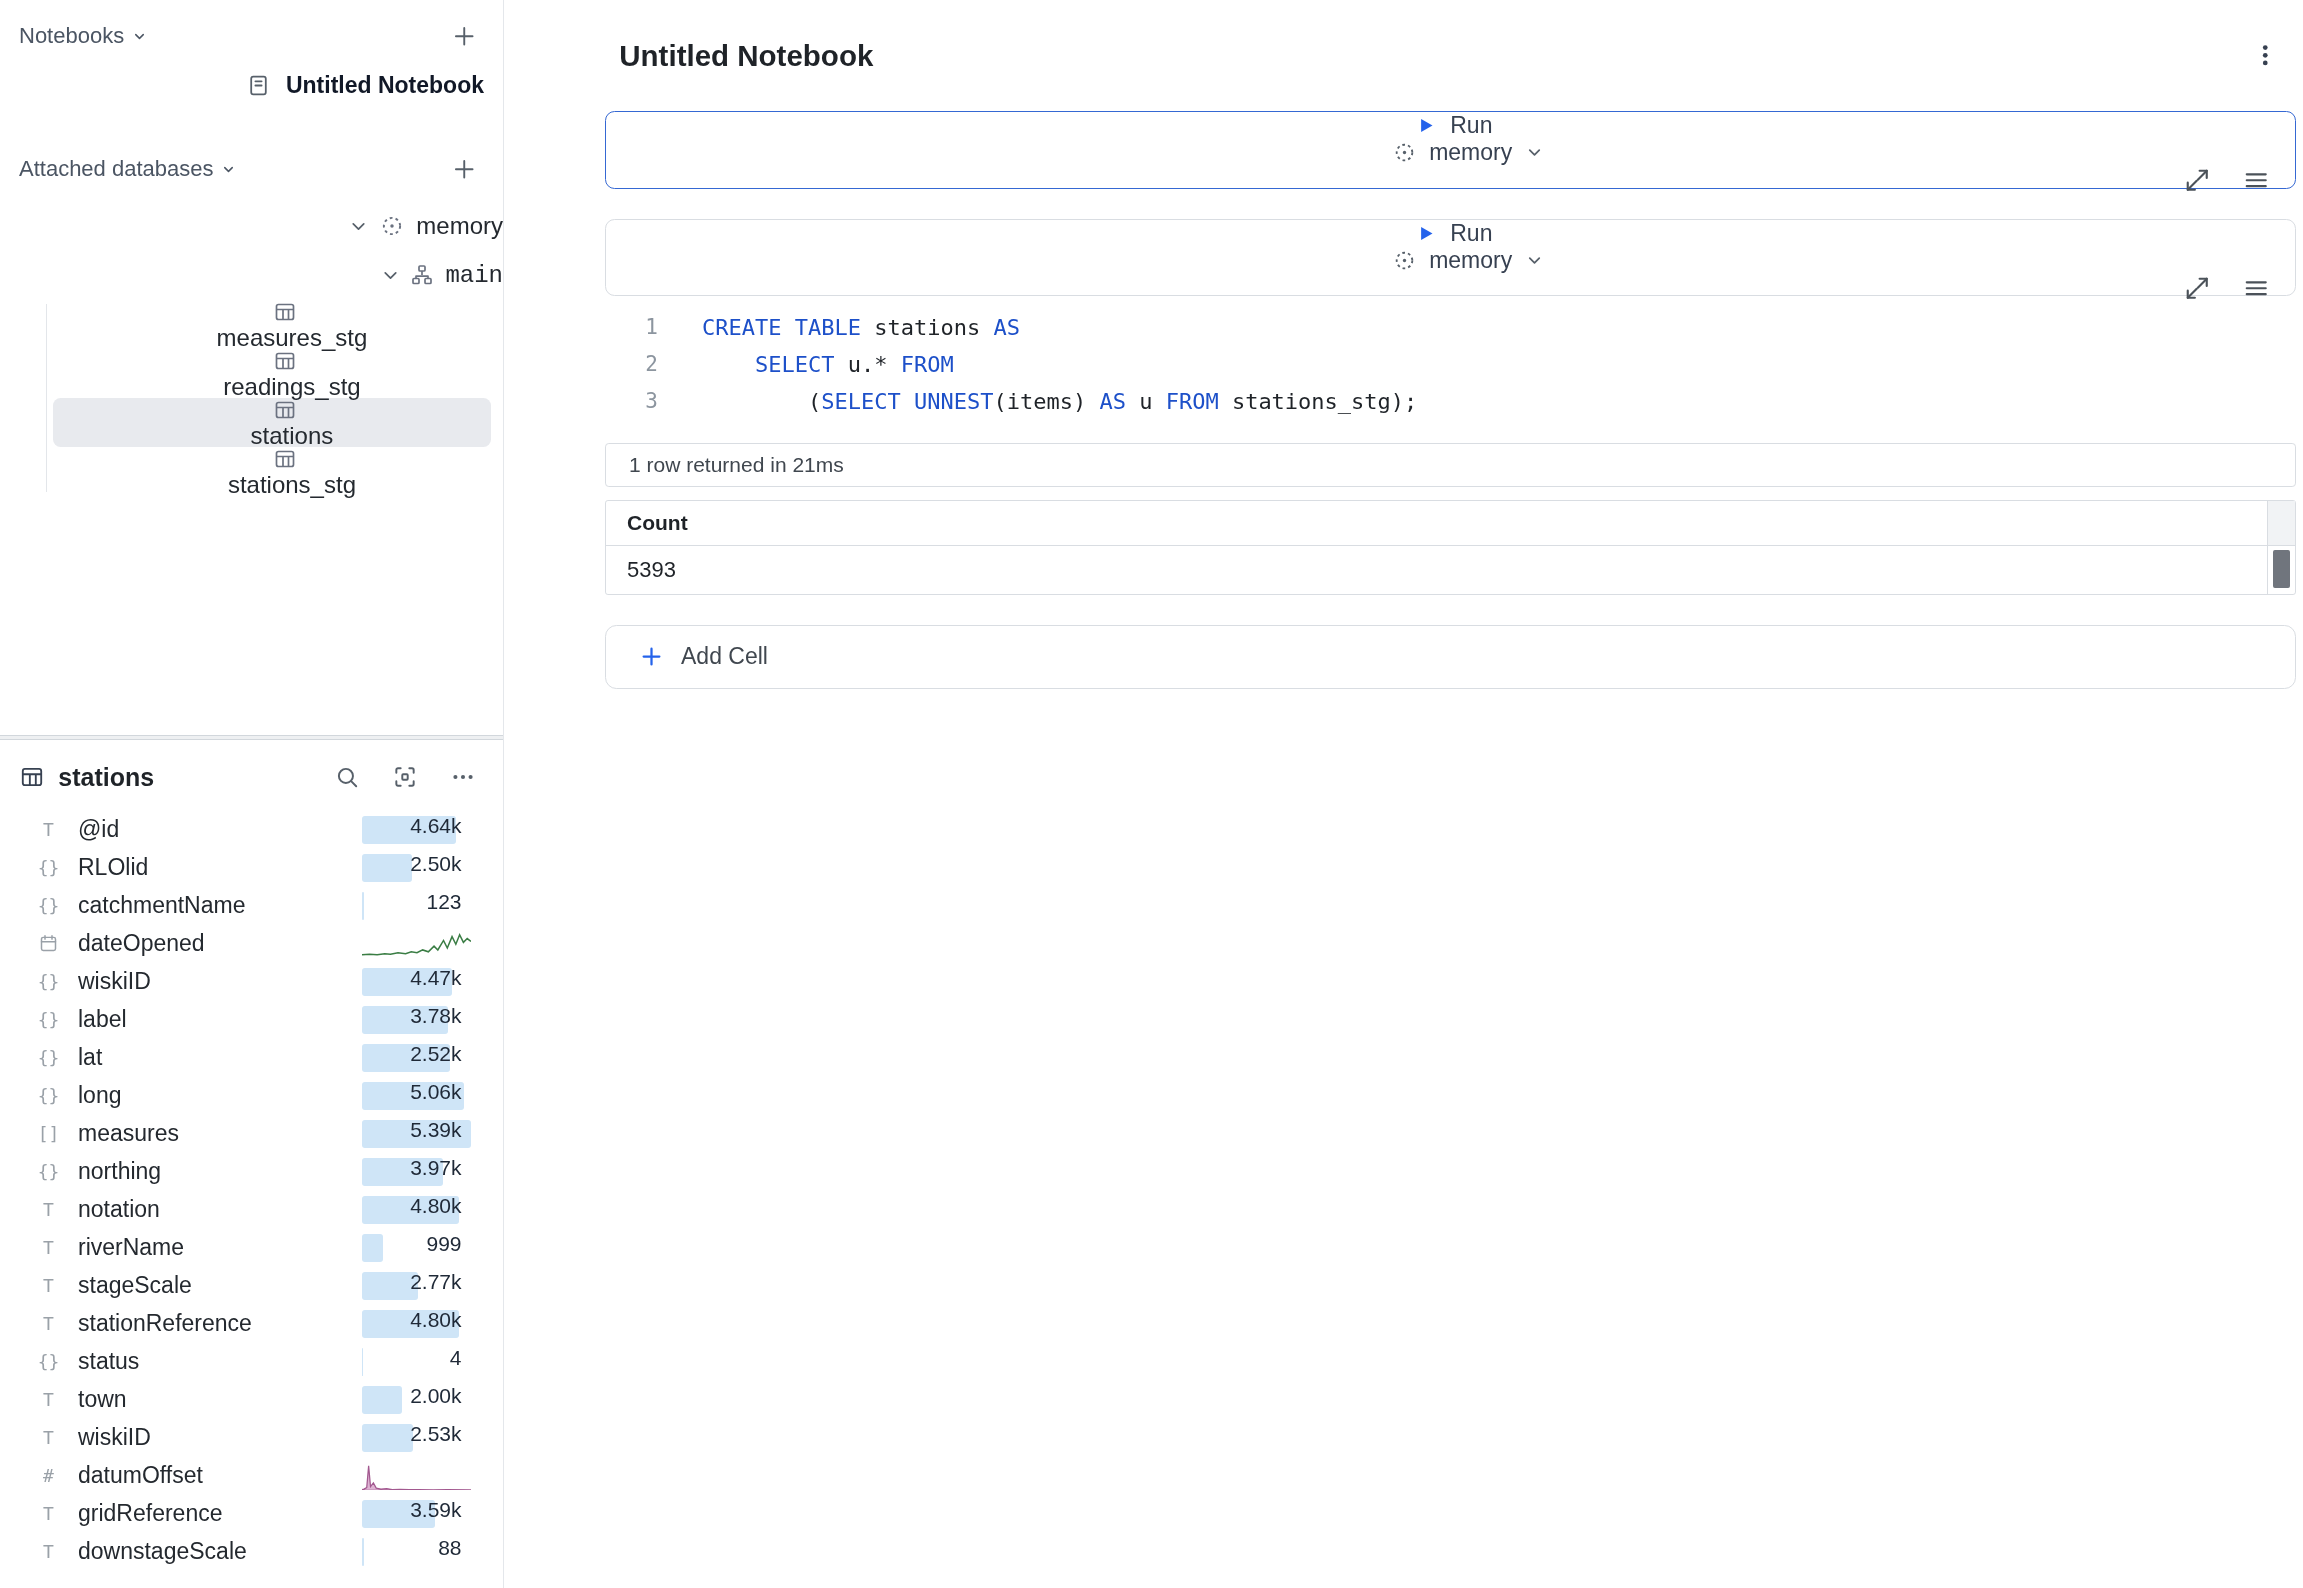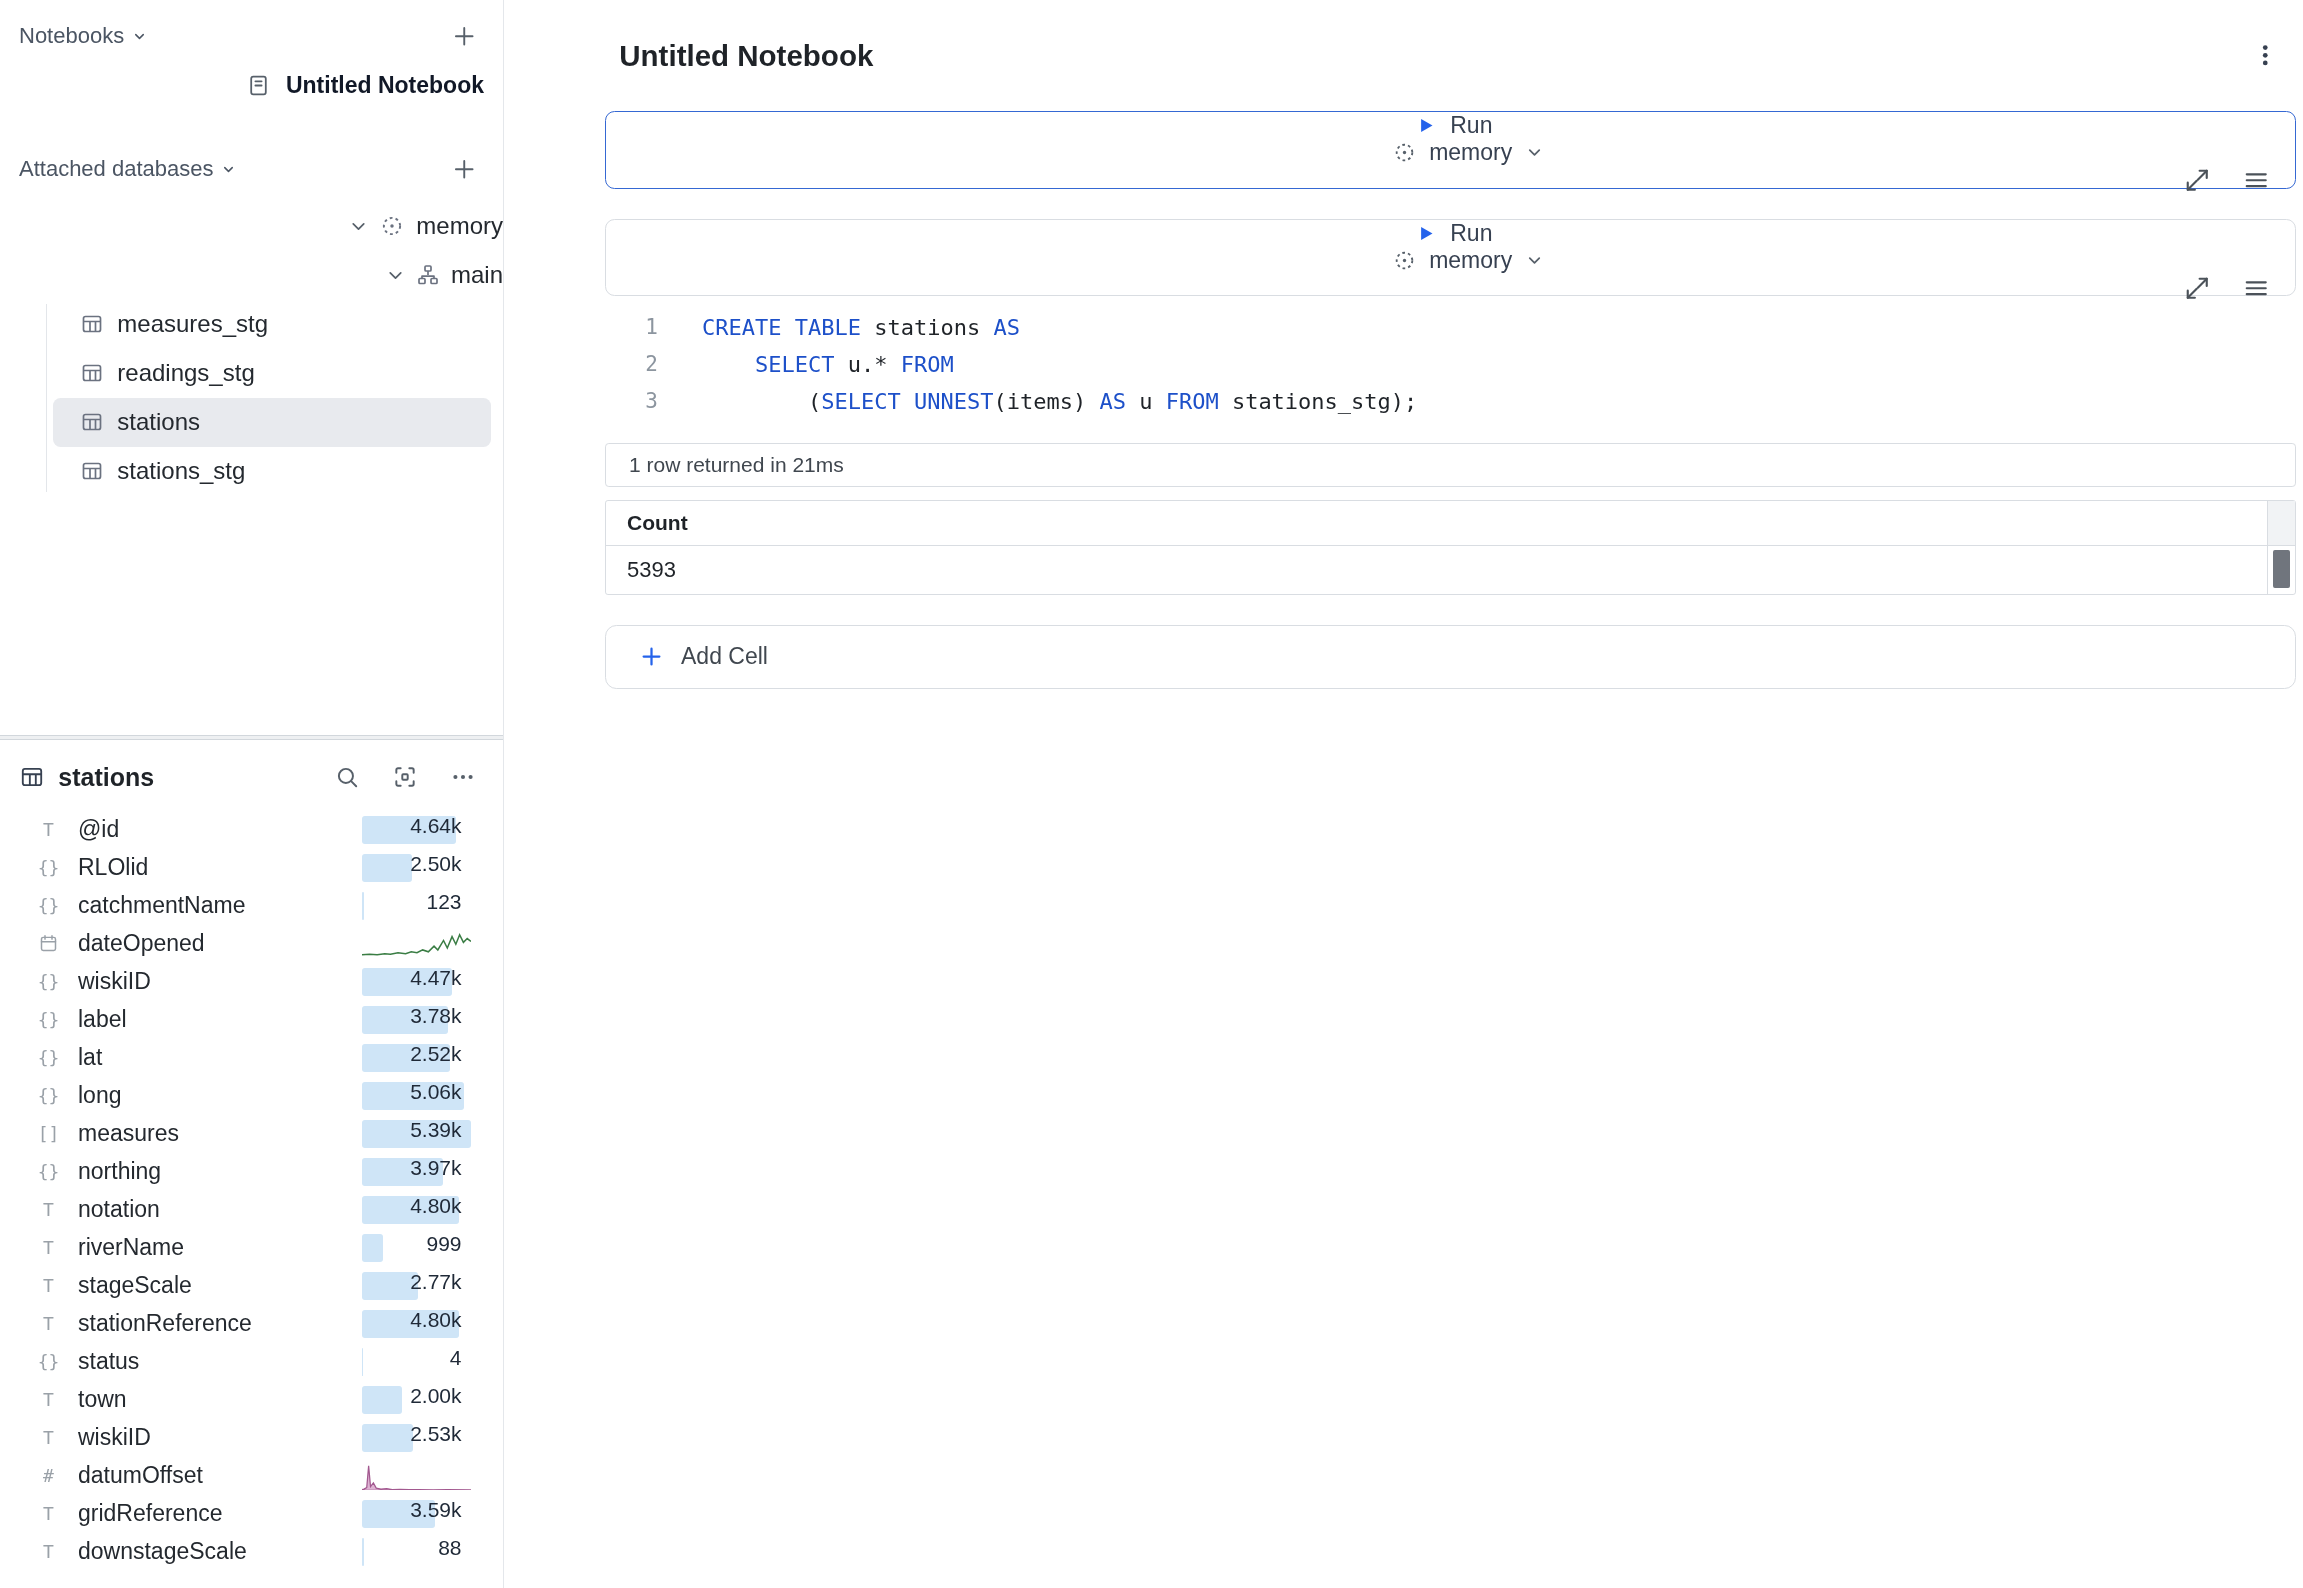--- a/index.html
+++ b/index.html
@@ -32,30 +32,30 @@
     height: 53px; margin-top: 0; padding: 0 19px 0 23px;
     gap: 15px; color: #111827;
   }
   .notebook-item .nb-label { font-size: 23px; font-weight: 700; }
   .db-header { margin-top: 34px; }
   .tree-row { height: 49px; padding-left: 23px; gap: 0; font-size: 24px; color: #24292f; cursor: pointer; }
   .tree-row .chev { width: 21px; display: flex; color: #57606a; }
   .tree-row .t-ico { display: flex; color: #6b7280; margin-left: 9.5px; }
   .tree-row .t-txt { margin-left: 11.4px; }
   .tree-db { margin-top: 9.5px; }
-  .tree-schema { padding-left: 38px; }
+  .tree-schema { padding-left: 38px; font-family: Liberation Mono, monospace; }
   .table-list { position: relative; }
   .table-list::before {
     content: ""; position: absolute; left: 46px; top: 3.8px; bottom: 3.8px;
     width: 1px; background: #e3e6ea;
   }
   .table-row {
     height: 49px; margin: 0 12.4px 0 53px; padding-left: 27px;
     display: flex; align-items: center; border-radius: 7.6px;
-    font-size: 24px; color: #24292f; cursor: pointer;
+    font-size: 24px; color: #24292f; cursor: pointer; flex-direction: column;
   }
   .table-row.selected { background: #e8eaee; }
   .table-row .t-icon { display: flex; color: #6b7280; }
   .table-row .t-label { margin-left: 13.3px; }
 
   .splitter { flex: 0 0 4.8px; background: #eef0f2; border-top: 1px solid #d2d7dc; border-bottom: 1px solid #d2d7dc; cursor: row-resize; }
 
   .column-panel { flex: 1; overflow: hidden; display: flex; flex-direction: column; }
   .cp-header { display: flex; align-items: center; padding: 23px 27px 9.5px 19px; }
   .cp-header .cp-ico { display: flex; color: #374151; }

